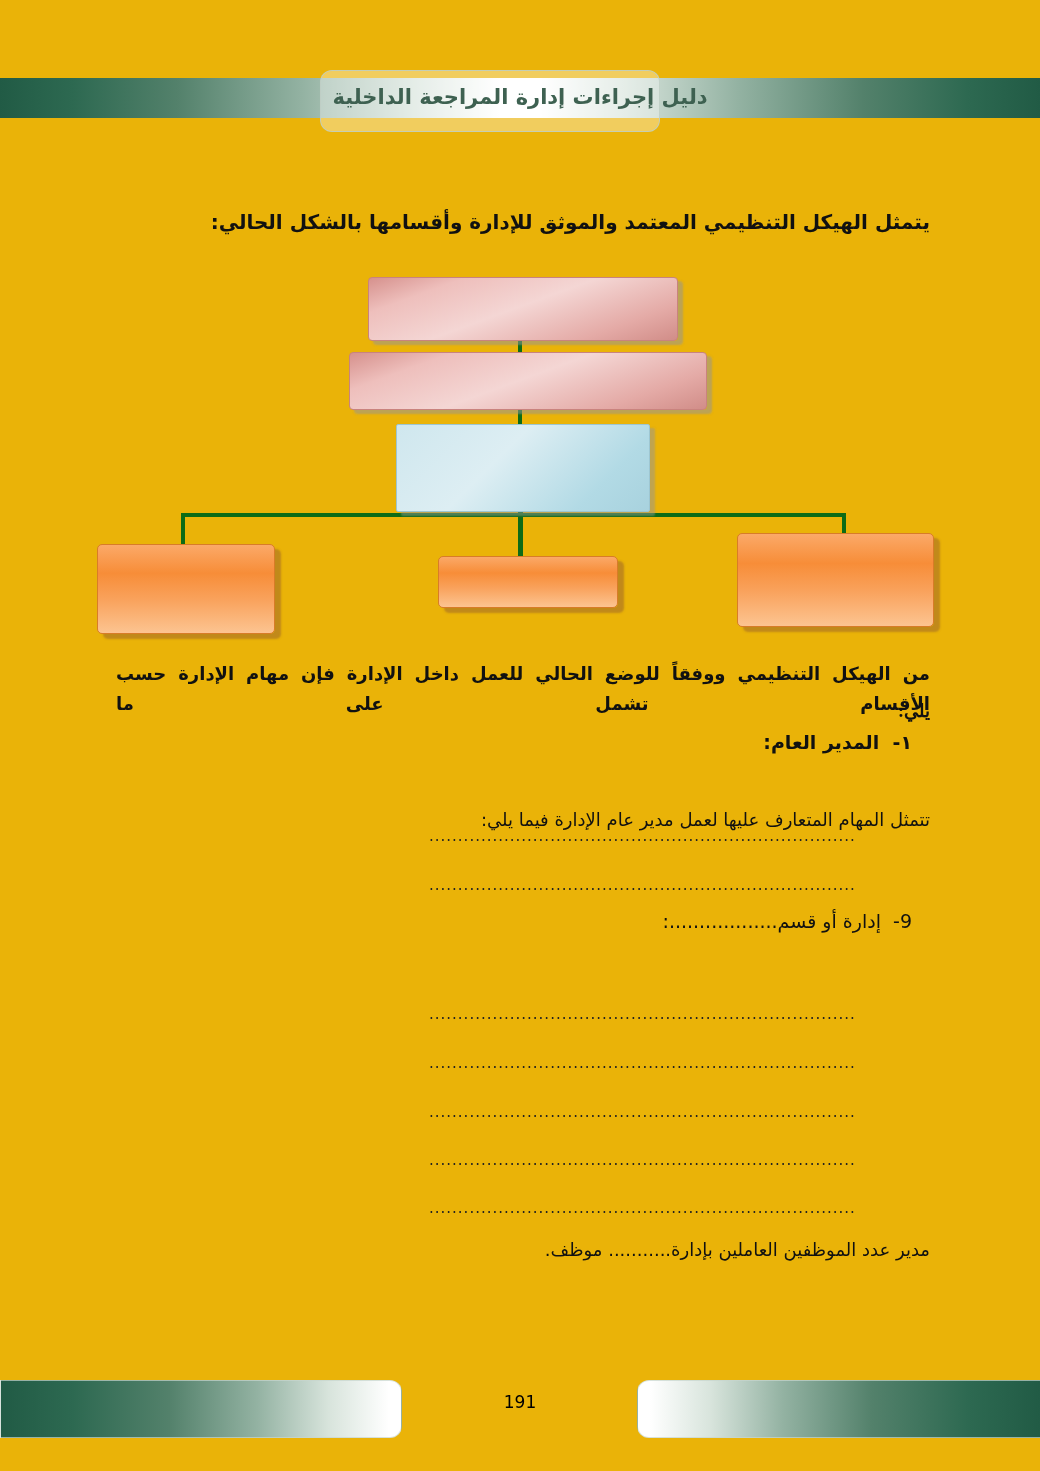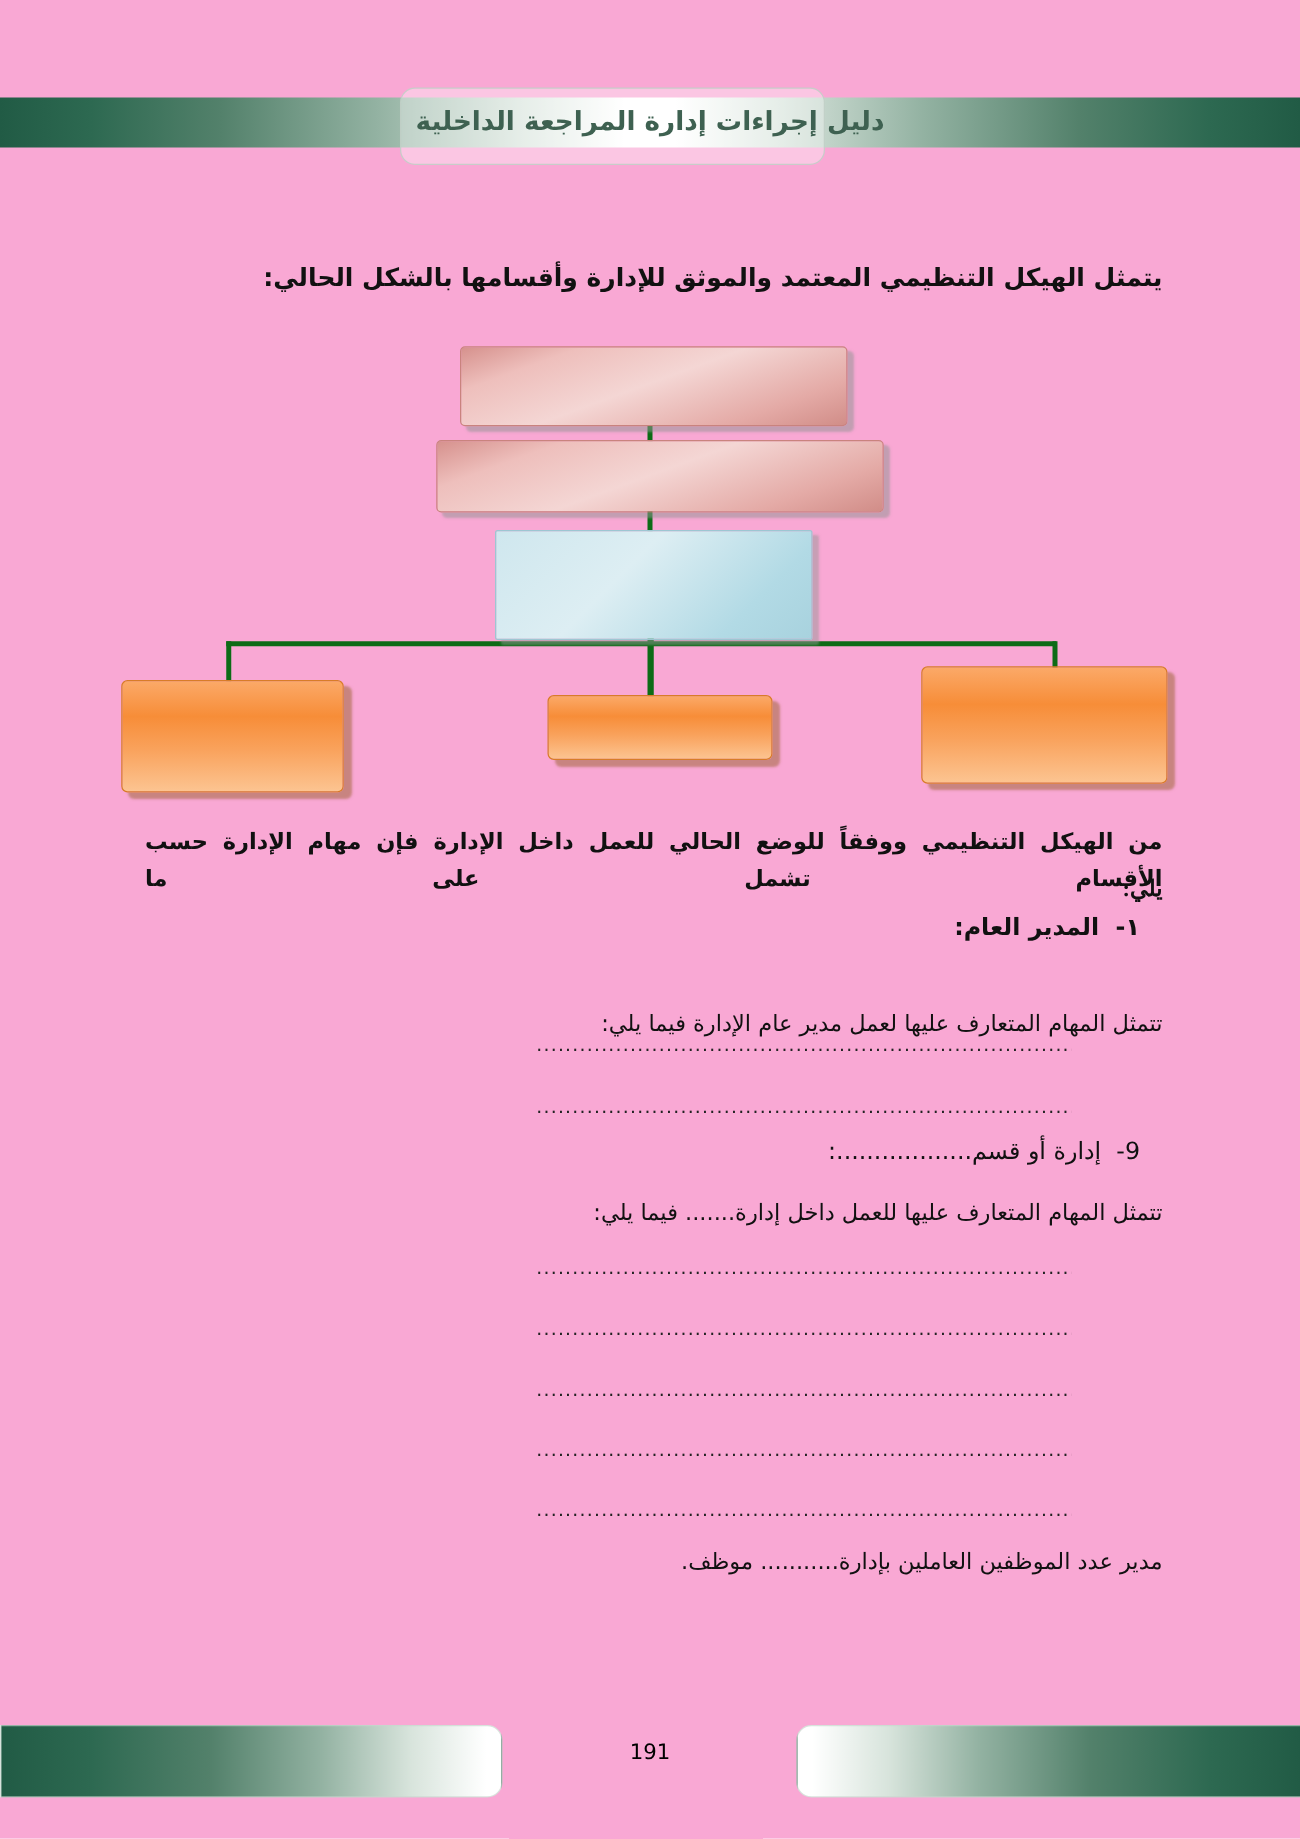--- a/index.html
+++ b/index.html
@@ -1,18 +1,18 @@
 <!DOCTYPE html>
 <html lang="ar" style="--banner-green-edge: #215b45; --banner-green-mid: #2d6951; --title-green: #3e6151; --connector-green: #0d6b16; --pink-edge: #d6918d; --pink-light: #f4d6d4; --pink-border: #c9837e; --blue-light: #cfe7ee; --blue-mid: #b2dae5; --blue-border: #9dc6d2; --orange-top: #fba968; --orange-mid: #f78d38; --orange-bottom: #fcc491; --orange-border: #d87c28;"><head>
 <meta charset="utf-8">
 <style>
   html,body{margin:0;padding:0;background:#ffffff;}
   .page{
     position:relative;width:1040px;height:1471px;margin:0 auto;
-    background:#f9a8d4;overflow:hidden;
+    background:#eab308;overflow:hidden;
     font-family:"DejaVu Sans","Liberation Sans",sans-serif;
     color:#111111;
   }
   .rtl{direction:rtl;}
   
   .banner{
     position:absolute;top:78px;left:0;width:1040px;height:40px;
     background:linear-gradient(90deg,
       var(--banner-green-edge) 0%, var(--banner-green-mid) 7%,
       #53816b 17%, #93b2a2 29%, #d8e4dc 40%, #ffffff 48%,
@@ -110,21 +110,20 @@
   <div class="para bold just rtl" style="top:659px;right:110px;left:116px;">من الهيكل التنظيمي ووفقاً للوضع الحالي للعمل داخل الإدارة فإن مهام الإدارة حسب الأقسام تشمل على ما</div>
   <div class="para bold rtl" style="top:696px;right:110px;font-family:Liberation Serif, serif;">يلي:</div>
 
   <div class="item-head rtl" style="top:731px;right:128px;font-weight:bold;">١-  المدير العام:</div>
   <div class="para rtl" style="top:805px;right:110px;">تتمثل المهام المتعارف عليها لعمل مدير عام الإدارة فيما يلي:</div>
 
   <div class="dotline" style="top:826px;">..........................................................................................................................................</div>
   <div class="dotline" style="top:875px;">..........................................................................................................................................</div>
 
   <div class="item-head rtl" style="top:910px;right:128px;">9-  إدارة أو قسم..................:</div>
-  <div class="para rtl" style="top:956px;right:110px;">تتمثل المهام المتعارف عليها للعمل داخل إدارة....... فيما يلي:</div>
 
   <div class="dotline" style="top:1004px;">..........................................................................................................................................</div>
   <div class="dotline" style="top:1053px;">..........................................................................................................................................</div>
   <div class="dotline" style="top:1102px;">..........................................................................................................................................</div>
   <div class="dotline" style="top:1150px;">..........................................................................................................................................</div>
   <div class="dotline" style="top:1198px;">..........................................................................................................................................</div>
 
   <div class="para rtl" style="top:1235px;right:110px;">مدير عدد الموظفين العاملين بإدارة........... موظف.</div>
 
   <div class="footer-bar footer-left"></div>

